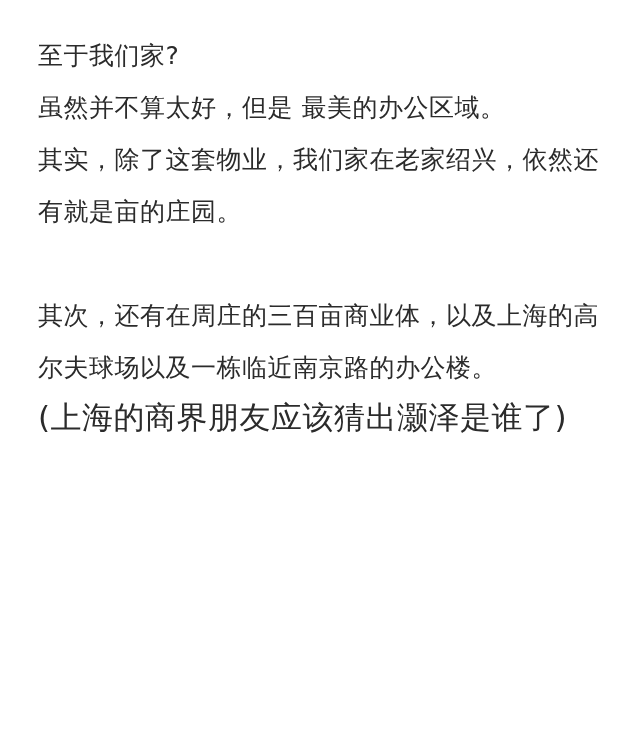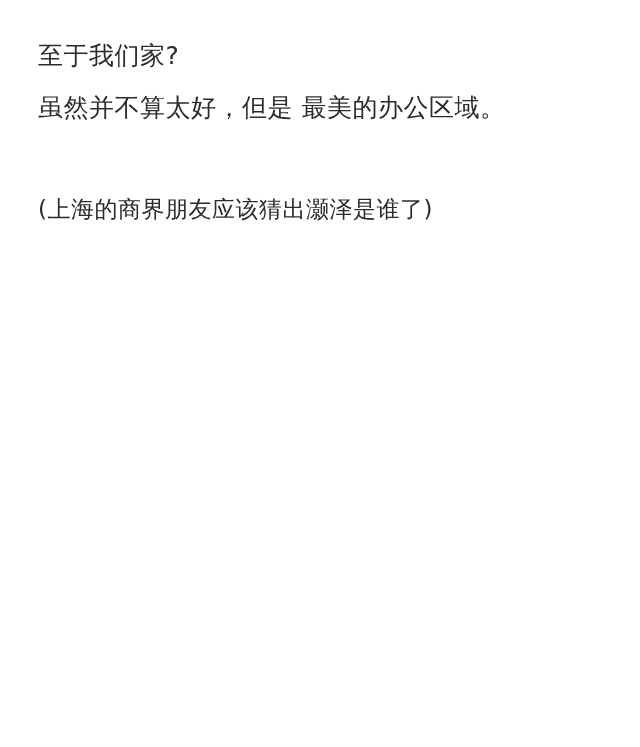--- a/index.html
+++ b/index.html
@@ -23,32 +23,34 @@
   .para {
     color: #2b2b2b;
     font-size: 25px;
     line-height: 52px;
     letter-spacing: 0.5px;
     text-align: left;
     white-space: pre-wrap;
     word-break: break-all;
   }
   .para.small {
-    font-size: 23px;
+    font-size: 31px;
     line-height: 46px;
   }
   .gap {
     height: 52px;
   }
 </style>
 </head>
 <body>
 
 <div class="page">
 
   <div class="para">至于我们家?</div>
   <div class="para">虽然并不算太好，但是 最美的办公区域。</div>
+  <div class="para">其实，除了这套物业，我们家在老家绍兴，依然还有就是亩的庄园。</div>
 
   <div class="gap"></div>
 
+  <div class="para">其次，还有在周庄的三百亩商业体，以及上海的高尔夫球场以及一栋临近南京路的办公楼。</div>
   <div class="para small">(上海的商界朋友应该猜出灏泽是谁了)</div>
 
 </div>
 
 </body></html>

